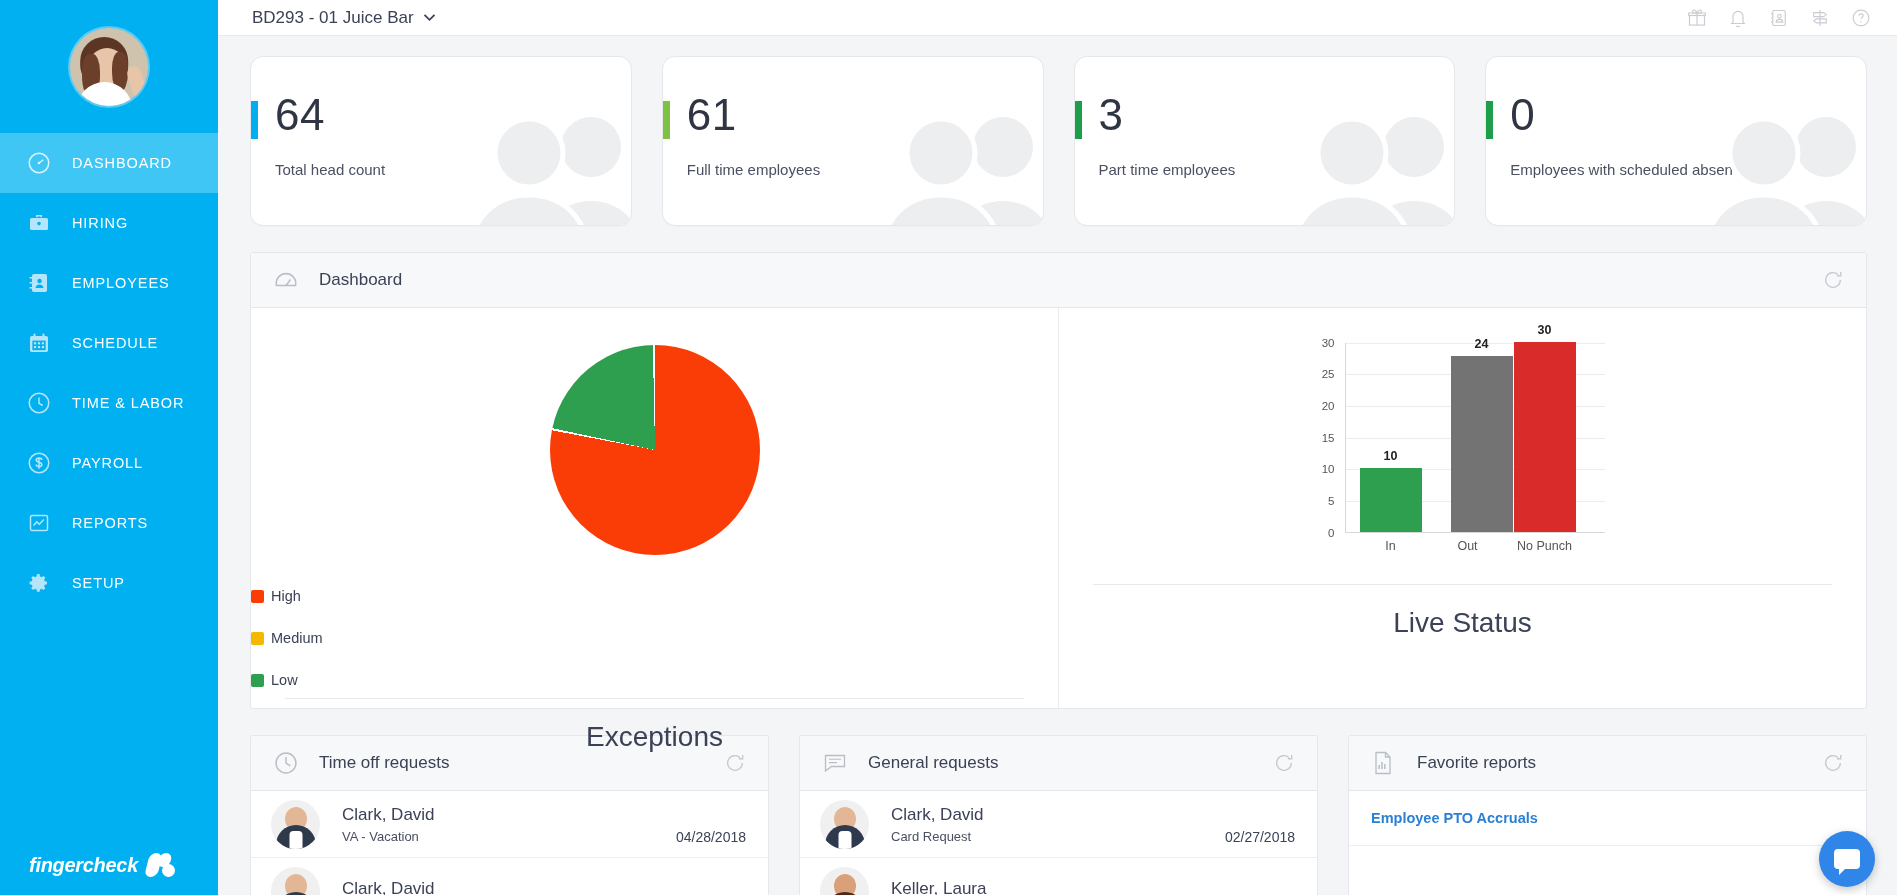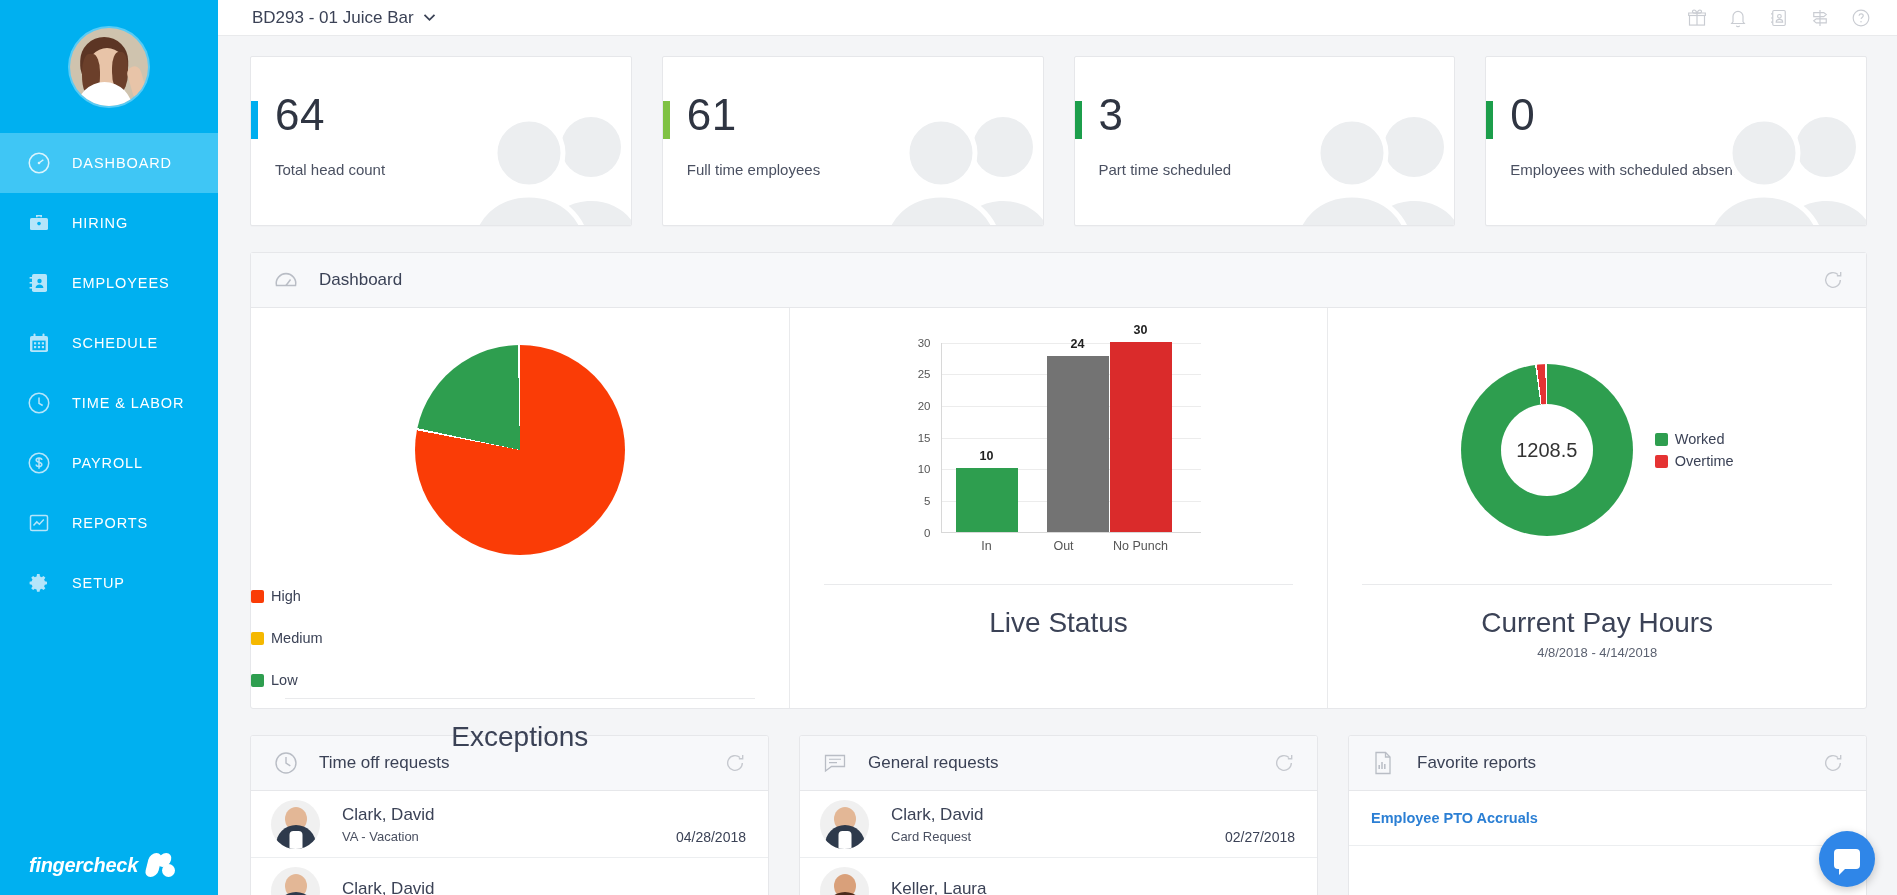--- a/index.html
+++ b/index.html
@@ -101,21 +101,21 @@
   .topbar-icons { display: flex; align-items: center; gap: 21px; }
   .ticon { width: 20px; height: 20px; color: #c9ccd2; cursor: pointer; display:block; }
   .ticon svg { display: block; }
 
   .content { padding: 20px 30px 0 32px; height: 859px; overflow: hidden; }
 
   
   .stats { display: flex; gap: 30px; }
   .stat {
     flex: 1; height: 170px; background: #fff; border: 1px solid #e6e7ea;
-    border-radius: 2px; position: relative; overflow: hidden;
+    border-radius: 13px; position: relative; overflow: hidden;
     box-shadow: 0 1px 1px rgba(0,0,0,.02);
   }
   .stat .bar { position: absolute; left: 0; top: 44px; width: 7px; height: 38px; }
   .stat .num {
     position: absolute; left: 24px; top: 36px;
     font-size: 44px; color: #2f3542; font-weight: 300; line-height: 1;
     letter-spacing: .5px;
   }
   .stat .lbl { position: absolute; left: 24px; top: 104px; font-size: 15px; color: #4a5061; }
   .stat .ghost { position: absolute; right: -10px; bottom: -26px; opacity: 1; }
@@ -399,21 +399,21 @@
                 <path d="M100 150c0-30 22-50 50-50s50 20 50 50z"></path>
               <circle cx="88" cy="52" r="34" fill="#eceef0" stroke="#fff" stroke-width="5"></circle>
               <path d="M30 150c0-34 26-56 58-56s58 22 58 56z" fill="#eceef0" stroke="#fff" stroke-width="5"></path>
             </svg>
           </span>
         </div>
 
         <div class="stat">
           <span class="bar" style="background:#1C9E4B"></span>
           <span class="num">3</span>
-          <span class="lbl">Part time scheduled</span>
+          <span class="lbl">Part time employees</span>
           <span class="ghost">
             <svg width="200" height="150" viewBox="0 0 200 150" fill="#eceef0">
               <circle cx="150" cy="46" r="30"></circle>
                 <path d="M100 150c0-30 22-50 50-50s50 20 50 50z"></path>
               <circle cx="88" cy="52" r="34" fill="#eceef0" stroke="#fff" stroke-width="5"></circle>
               <path d="M30 150c0-34 26-56 58-56s58 22 58 56z" fill="#eceef0" stroke="#fff" stroke-width="5"></path>
             </svg>
           </span>
         </div>
 
@@ -510,42 +510,20 @@
                     <span class="bc-val">30</span>
                   </span>
                   <span class="bc-xlabel" style="left:160px; width:78px;">No Punch</span>
                 </div>
               </div>
             </div>
             <div class="chart-sep"></div>
             <div class="chart-title">Live Status</div>
           </div>
 
-          <div class="chartcol">
-            <div class="chart-area">
-              <div class="donut-wrap">
-                <div class="donut" style="background: conic-gradient(from 0deg, #2E9E4F 0deg 352deg, #fff 352deg 353.2deg, #E53333 353.2deg 358.8deg, #fff 358.8deg 360deg);">
-                  <span class="hole">1208.5</span>
-                </div>
-                <div class="donut-legend">
-                  <span class="legend-item">
-                    <i class="swatch" style="background:#2E9E4F"></i>
-                    <span>Worked</span>
-                  </span>
-                  <span class="legend-item">
-                    <i class="swatch" style="background:#E53333"></i>
-                    <span>Overtime</span>
-                  </span>
-                </div>
-              </div>
-            </div>
-            <div class="chart-sep"></div>
-            <div class="chart-title">Current Pay Hours</div>
-            <div class="chart-sub">4/8/2018 - 4/14/2018</div>
-          </div>
         </div>
       </div>
 
       <div class="bottom">
 
         <div class="bpanel">
           <div class="panel-head">
             <span class="ph-icon">
               <svg width="26" height="26" viewBox="0 0 24 24" fill="none" stroke="#b9bdc5" stroke-width="1.3">
                 <circle cx="12" cy="12" r="9.2"></circle>

